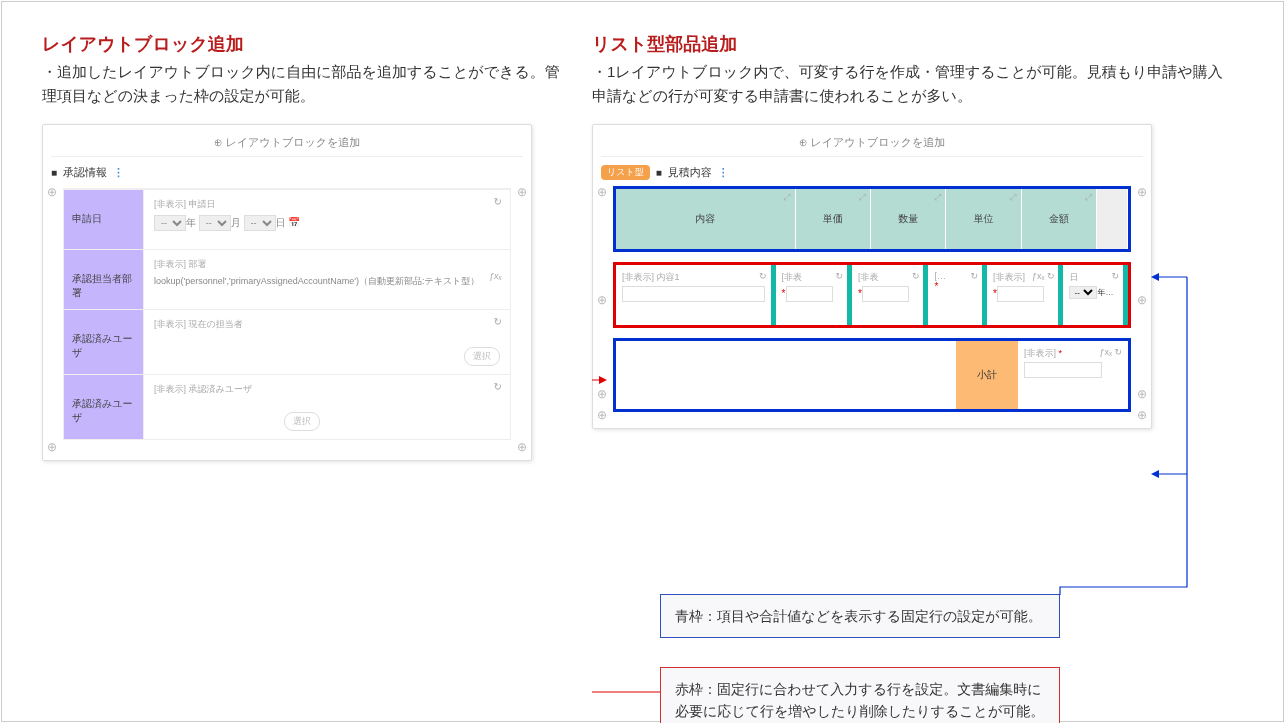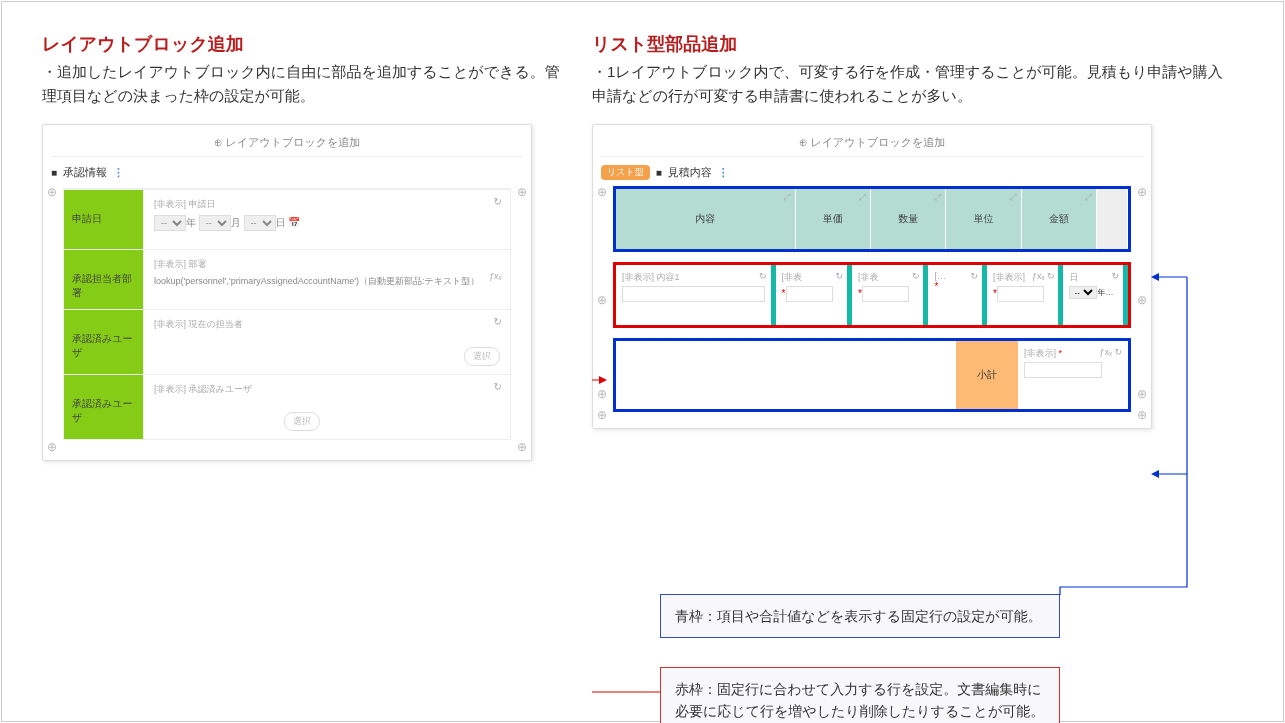--- a/index.html
+++ b/index.html
@@ -78,21 +78,21 @@
   }
 
   .form-row {
     display: flex;
     border-bottom: 1px solid #eee;
     min-height: 60px;
   }
   .form-row:last-child { border-bottom: none; }
   .form-label {
     width: 80px;
-    background: #84cc16;
+    background: #c4b5fd;
     font-size: 10px;
     padding: 22px 8px 0;
     color: #444;
     border-right: 1px solid #eee;
   }
   .form-body {
     flex: 1;
     padding: 8px 10px;
     position: relative;
     font-size: 10px;

